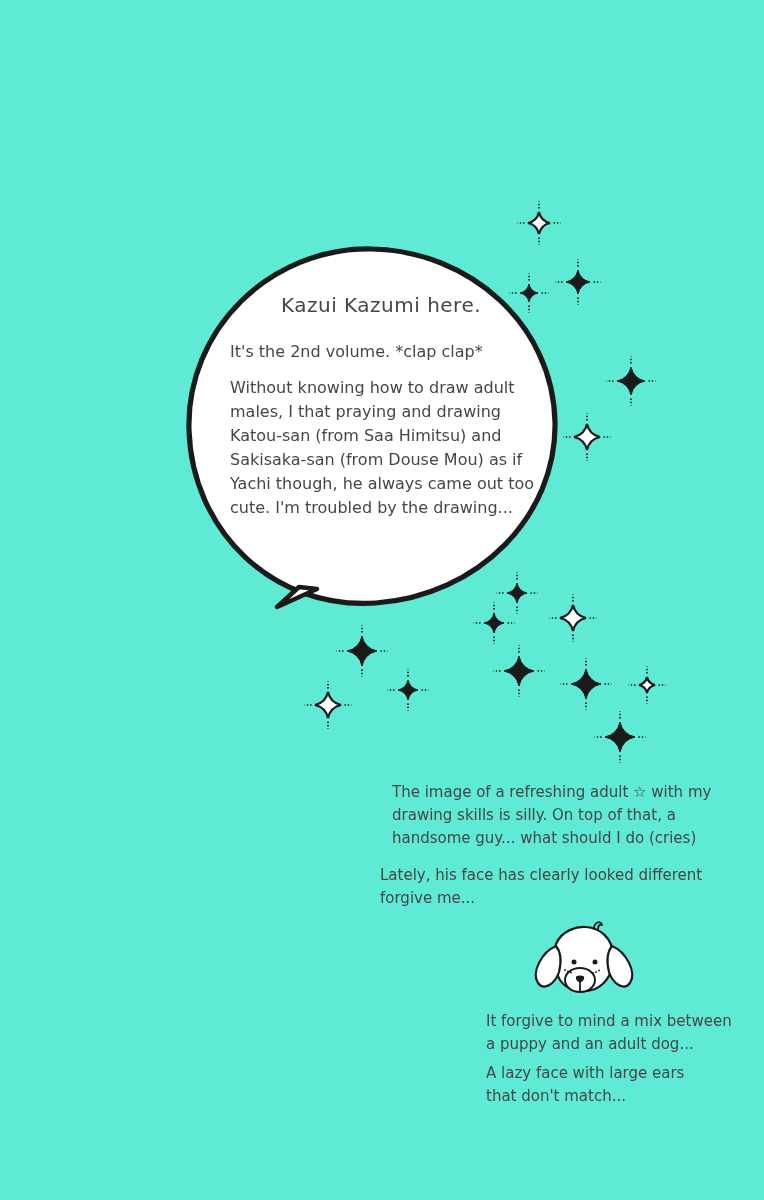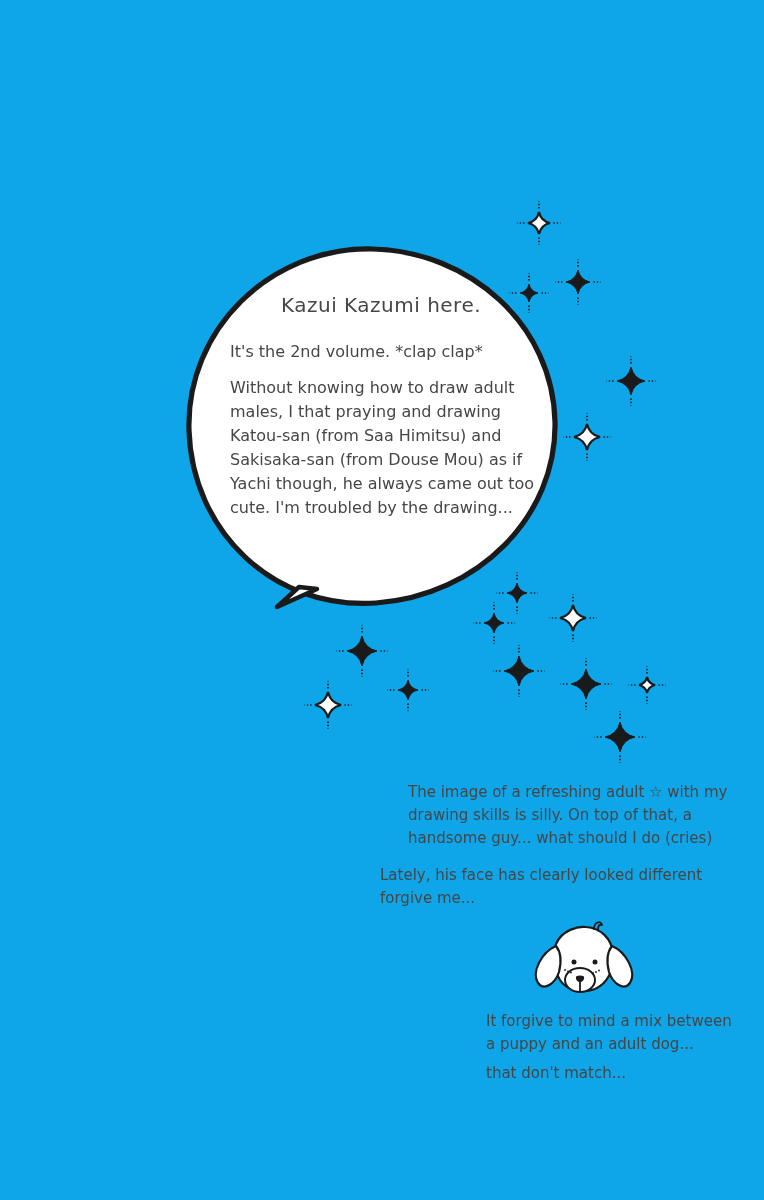--- a/index.html
+++ b/index.html
@@ -1,37 +1,37 @@
 <!DOCTYPE html>
 <html><head>
 <meta charset="utf-8">
 <style>
   html,body{margin:0;padding:0;background:#ffffff;}
   .page{
     position:relative;
     width:764px;height:1200px;
-    background:#0ea5e9;
+    background:#5eead4;
     overflow:hidden;
     font-family:"DejaVu Sans", sans-serif;
     color:#464646;
   }
   .art-layer{position:absolute;left:0;top:0;width:764px;height:1200px;}
   .sparkle-layer{position:absolute;left:0;top:0;width:764px;height:1200px;pointer-events:none;}
   .txtline{white-space:nowrap;}
   .bubble-text{
     position:absolute;left:230px;top:292px;width:302px;
     font-size:16px;line-height:24px;
   }
   .greeting{
     font-size:20px;line-height:26px;text-align:center;
     margin-bottom:22px;letter-spacing:0.5px;
   }
   .volume{margin-bottom:12px;}
   .note{position:absolute;font-size:15px;line-height:23px;}
-  .note1{left:408px;top:781px;}
+  .note1{left:392px;top:781px;}
   .note2{left:380px;top:864px;}
   .note3{left:486px;top:1010px;}
   .note4{left:486px;top:1062px;}
   .puppy{position:absolute;left:524px;top:920px;}
 </style>
 </head>
 <body>
 
 <div class="page">
 
@@ -193,16 +193,17 @@
     <path d="M52,56.5 Q56,54.5 60,56.5 Q61,60.5 56,62.5 Q51,60.5 52,56.5 Z" fill="#1a1a1a" stroke="none"></path>
     <path d="M56,62.5 L56,72" stroke-width="1.8"></path>
   </svg>
 
   <div class="note note3">
     <div class="txtline">It forgive to mind a mix between</div>
     <div class="txtline">a puppy and an adult dog...</div>
   </div>
 
   <div class="note note4">
+    <div class="txtline">A lazy face with large ears</div>
     <div class="txtline">that don't match...</div>
   </div>
 
 </div>
 
 </body></html>

